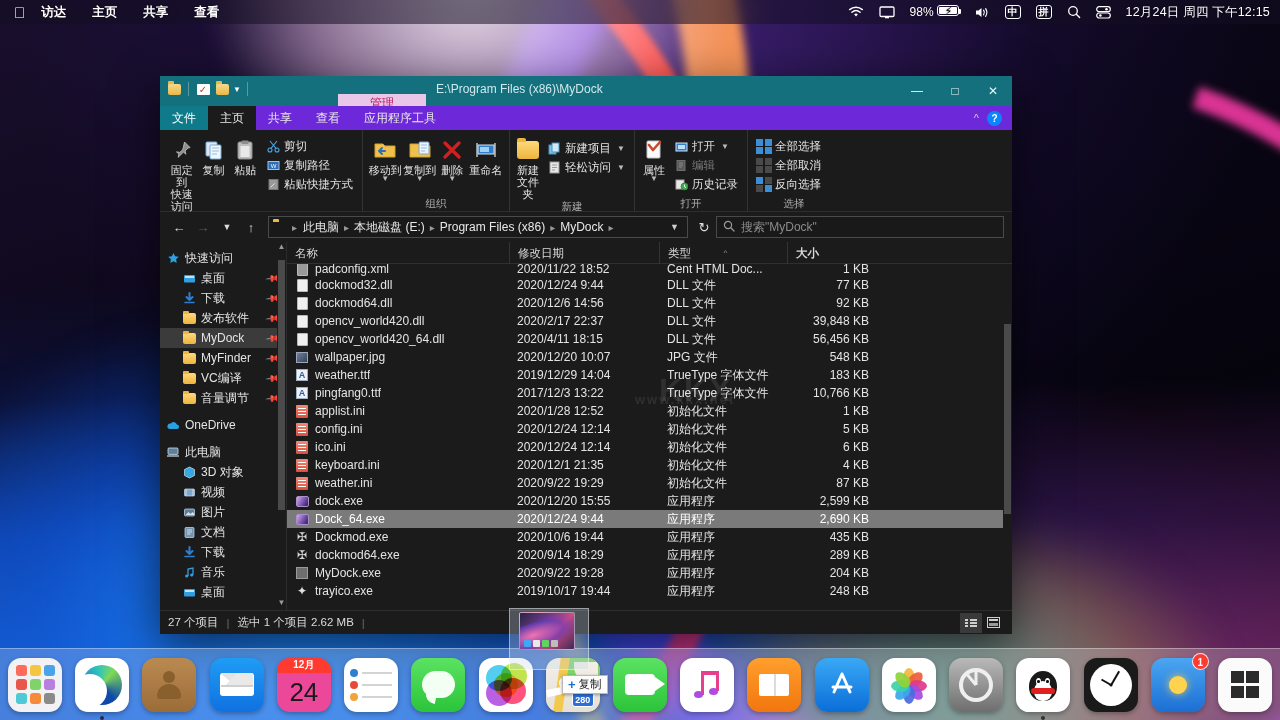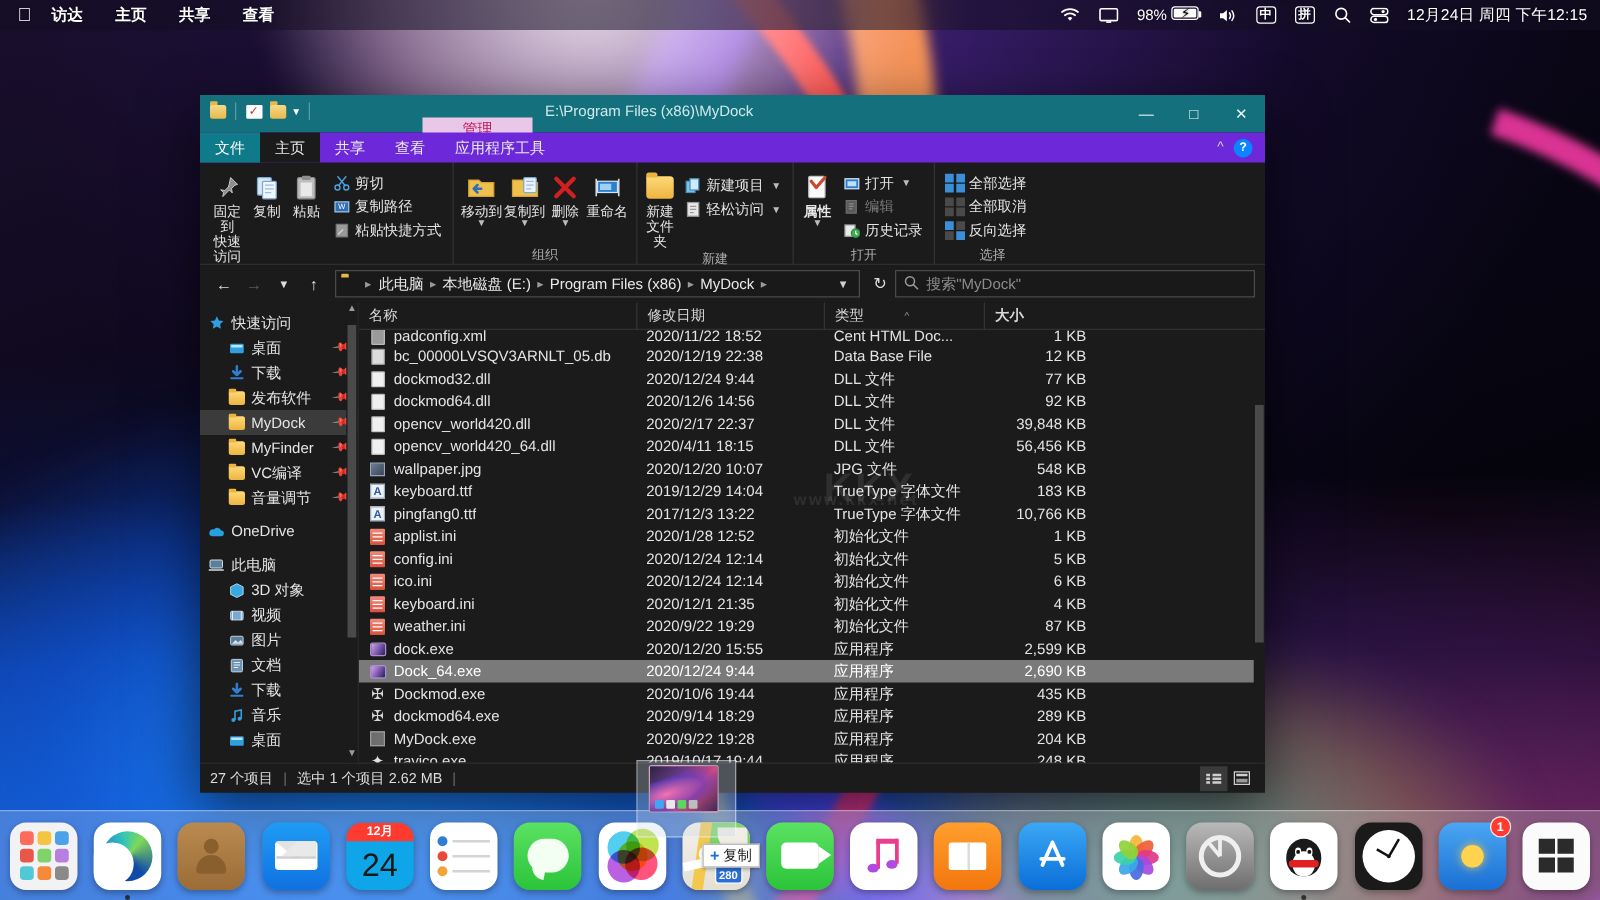--- a/index.html
+++ b/index.html
@@ -423,21 +423,21 @@
   .edge-swoosh:after{content:'';position:absolute;left:-9px;top:9px;width:34px;height:34px;border-radius:50%;background:#fff;}
   .ic-contacts { background: linear-gradient(180deg,#b98a50,#9c6c38); }
   .contacts-person { width:26px;height:28px;position:relative; }
   .contacts-person i{position:absolute;left:7px;top:0;width:12px;height:12px;border-radius:50%;background:#8a5f2e;}
   .contacts-person b{position:absolute;left:1px;top:13px;width:24px;height:15px;border-radius:12px 12px 3px 3px;background:#8a5f2e;}
   .ic-mail { background: linear-gradient(180deg,#1f9cf5,#1071e0); }
   .envelope { width:34px;height:23px;background:#fff;border-radius:3px;position:relative;overflow:hidden;}
   .envelope:after{content:'';position:absolute;left:1px;top:-10px;width:32px;height:22px;border-bottom:2px solid #cfcfcf;
     background:linear-gradient(135deg,transparent 48%,#e9e9e9 50%);transform:rotate(0deg);}
   .envelope b{position:absolute;left:0;top:0;width:0;height:0;border-left:17px solid transparent;border-right:17px solid transparent;border-top:14px solid #e3e3e3;}
-  .ic-calendar { background:#0ea5e9; flex-direction: column; }
+  .ic-calendar { background:#ec4899; flex-direction: column; }
   .cal-top { width:100%; height:15px; background:#ff3b30; color:#fff; font-size:10px;
     display:flex;align-items:center;justify-content:center;font-weight:600;}
   .cal-day { flex:1; display:flex;align-items:center;justify-content:center; color:#1a1a1a; font-size:26px; font-weight:300;}
   .ic-reminders { background:#fff; }
   .rem-rows { width:42px; }
   .rem-row { display:flex;align-items:center;gap:4px;margin:4px 0; }
   .rem-row i{width:8px;height:8px;border-radius:50%;border:2px solid #fff;box-sizing:border-box;}
   .rem-row b{flex:1;height:2px;background:#d4d4d4;display:block;}
   .ic-messages { background: linear-gradient(180deg,#5be262,#2bc43a); }
   .bubble { width:33px;height:27px;background:#f4fff4;border-radius:15px;position:relative; }
@@ -739,21 +739,21 @@
             <span>轻松访问</span>
             <span class="caret-s">▼</span>
           </div>
         </div>
       </div>
       <div class="rlabel">新建</div>
     </div>
 
     <div class="rgroup" style="width:113px;">
       <div class="ritems">
-        <div class="big-btn" style="width:38px;font-weight:bold;">
+        <div class="big-btn" style="width:38px;">
           <span class="bico">
             <svg width="22" height="22" viewBox="0 0 22 22">
                 <rect x="4" y="2" width="13" height="17" rx="1" fill="#fafafa" stroke="#c2c2c2"></rect>
                 <path d="M6 6l4 5 7-8" stroke="#c94b2f" stroke-width="2.6" fill="none" stroke-linecap="round" stroke-linejoin="round"></path>
               </svg>
           </span>
           <span class="btxt">属性</span>
           <span class="caret-b">▼</span>
         </div>
         <div class="small-col">
@@ -1041,31 +1041,20 @@
               <span class="fname">padconfig.xml</span>
             </span>
           <span class="c-date">2020/11/22 18:52</span>
           <span class="c-type">Cent HTML Doc...</span>
           <span class="c-size">1 KB</span>
         </div>
 
         <div class="frow">
           <span class="c-name">
               <span class="fico">
-                <span class="ico-db"></span>
-              </span>
-              <span class="fname">bc_00000LVSQV3ARNLT_05.db</span>
-            </span>
-          <span class="c-date">2020/12/19 22:38</span>
-          <span class="c-type">Data Base File</span>
-          <span class="c-size">12 KB</span>
-        </div>
-        <div class="frow">
-          <span class="c-name">
-              <span class="fico">
                 <span class="ico-doc"></span>
               </span>
               <span class="fname">dockmod32.dll</span>
             </span>
           <span class="c-date">2020/12/24 9:44</span>
           <span class="c-type">DLL 文件</span>
           <span class="c-size">77 KB</span>
         </div>
         <div class="frow">
           <span class="c-name">
@@ -1109,21 +1098,21 @@
             </span>
           <span class="c-date">2020/12/20 10:07</span>
           <span class="c-type">JPG 文件</span>
           <span class="c-size">548 KB</span>
         </div>
         <div class="frow">
           <span class="c-name">
               <span class="fico">
                 <span class="ico-ttf">A</span>
               </span>
-              <span class="fname">keyboard.ttf</span>
+              <span class="fname">weather.ttf</span>
             </span>
           <span class="c-date">2019/12/29 14:04</span>
           <span class="c-type">TrueType 字体文件</span>
           <span class="c-size">183 KB</span>
         </div>
         <div class="frow">
           <span class="c-name">
               <span class="fico">
                 <span class="ico-ttf">A</span>
               </span>

